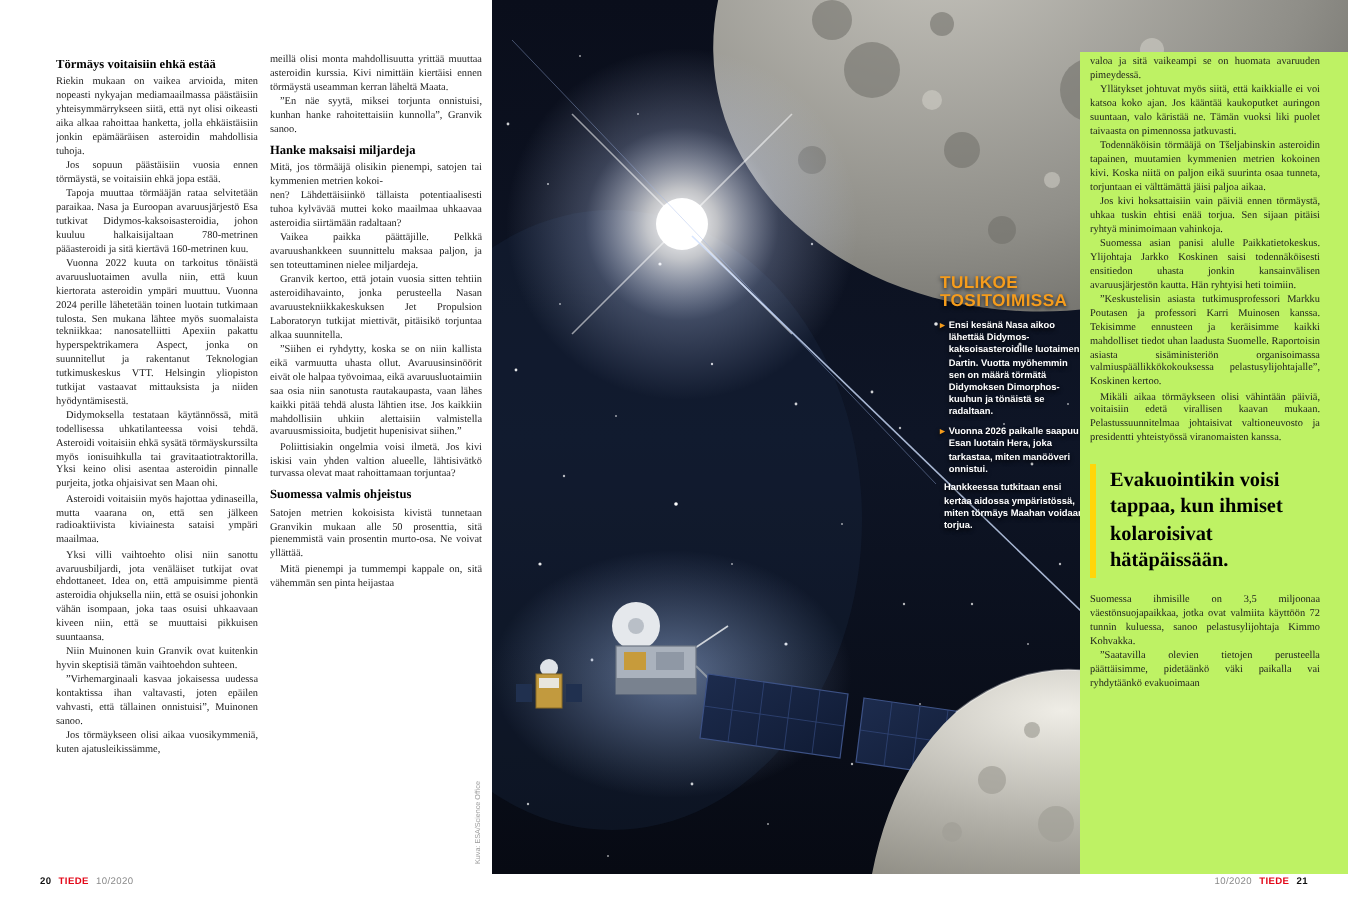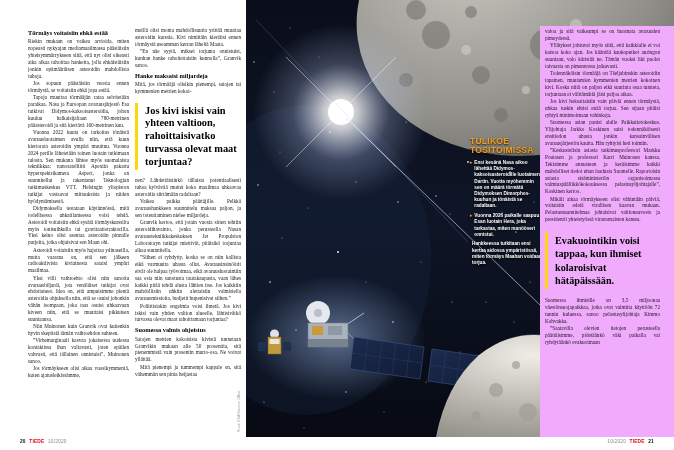--- a/index.html
+++ b/index.html
@@ -14,21 +14,21 @@
   .colhead.first{margin-top:0;}
   .col1{left:28px;top:30px;width:101px;height:397px;}
   .col2{left:135px;top:27px;width:106px;height:400px;}
   
   .pullquote{border-left:3px solid var(--yellow,#ffd60a);padding:2px 0 2px 7px;margin:8px 0 7px 0;
              font-weight:bold;font-size:10.4px;line-height:1.22;text-align:left;color:#000;text-indent:0;}
   
   .photo{position:absolute;left:246px;top:0;width:428px;height:437px;}
   .photo svg{display:block;width:428px;height:437px;}
   
-  .white-panel{position:absolute;left:540px;top:26px;width:134px;height:411px;background:#f0abfc;}
+  .white-panel{position:absolute;left:540px;top:26px;width:134px;height:411px;background:#bef264;}
   .rcol{left:5px;top:2px;width:115px;height:404px;position:absolute;}
   .rcol .pullquote{font-size:10.2px;line-height:1.3;margin:9px 0 8px 0;}
   
   .infobox{position:absolute;left:442px;top:137px;width:72px;color:#fff;
            font-family:"Liberation Sans", sans-serif;text-align:left;margin-left:28px;}
   .infobox .ib-title{color:var(--orange,#f59c1c);font-weight:bold;font-size:8.6px;line-height:1.05;
            letter-spacing:.2px;text-shadow:0 1px 2px rgba(0,0,0,.85);}
   .infobox ul{list-style:none;margin:5px 0 0 0;padding:0;}
   .infobox li{display:flex;gap:2px;font-size:4.7px;line-height:1.32;font-weight:bold;margin:0 0 3.5px 0;
            text-shadow:0 1px 2px rgba(0,0,0,.9);}
@@ -61,21 +61,20 @@
     <p>Niin Muinonen kuin Granvik ovat kuitenkin hyvin skeptisiä tämän vaihtoehdon suhteen.</p>
     <p>”Virhemarginaali kasvaa jokaisessa uudessa kontaktissa ihan valtavasti, joten epäilen vahvasti, että tällainen onnistuisi”, Muinonen sanoo.</p>
     <p>Jos törmäykseen olisi aikaa vuosikymmeniä, kuten ajatusleikissämme,</p>
   </section>
 
   <section class="col col2">
     <p class="cont">meillä olisi monta mahdollisuutta yrittää muuttaa asteroidin kurssia. Kivi nimittäin kiertäisi ennen törmäystä useamman kerran läheltä Maata.</p>
     <p>”En näe syytä, miksei torjunta onnistuisi, kunhan hanke rahoitettaisiin kunnolla”, Granvik sanoo.</p>
     <div class="colhead">Hanke maksaisi miljardeja</div>
     <p>Mitä, jos törmääjä olisikin pienempi, satojen tai kymmenien metrien kokoi-</p>
-    <div class="pullquote">Jos kivi iskisi vain yhteen valtioon, rahoittaisivatko turvassa olevat maat torjuntaa?</div>
     <p class="cont">nen? Lähdettäisiinkö tällaista potentiaalisesti tuhoa kylvävää muttei koko maailmaa uhkaavaa asteroidia siirtämään radaltaan?</p>
     <p>Vaikea paikka päättäjille. Pelkkä avaruushankkeen suunnittelu maksaa paljon, ja sen toteuttaminen nielee miljardeja.</p>
     <p>Granvik kertoo, että jotain vuosia sitten tehtiin asteroidihavainto, jonka perusteella Nasan avaruustekniikkakeskuksen Jet Propulsion Laboratoryn tutkijat miettivät, pitäisikö torjuntaa alkaa suunnitella.</p>
     <p>”Siihen ei ryhdytty, koska se on niin kallista eikä varmuutta uhasta ollut. Avaruusinsinöörit eivät ole halpaa työvoimaa, eikä avaruusluotaimiin saa osia niin sanotusta rautakaupasta, vaan lähes kaikki pitää tehdä alusta lähtien itse. Jos kaikkiin mahdollisiin uhkiin alettaisiin valmistella avaruusmissioita, budjetit hupenisivat siihen.”</p>
     <p>Poliittisiakin ongelmia voisi ilmetä. Jos kivi iskisi vain yhden valtion alueelle, lähtisivätkö turvassa olevat maat rahoittamaan torjuntaa?</p>
     <div class="colhead">Suomessa valmis ohjeistus</div>
     <p>Satojen metrien kokoisista kivistä tunnetaan Granvikin mukaan alle 50 prosenttia, sitä pienemmistä vain prosentin murto-osa. Ne voivat yllättää.</p>
     <p>Mitä pienempi ja tummempi kappale on, sitä vähemmän sen pinta heijastaa</p>
   </section>
 

